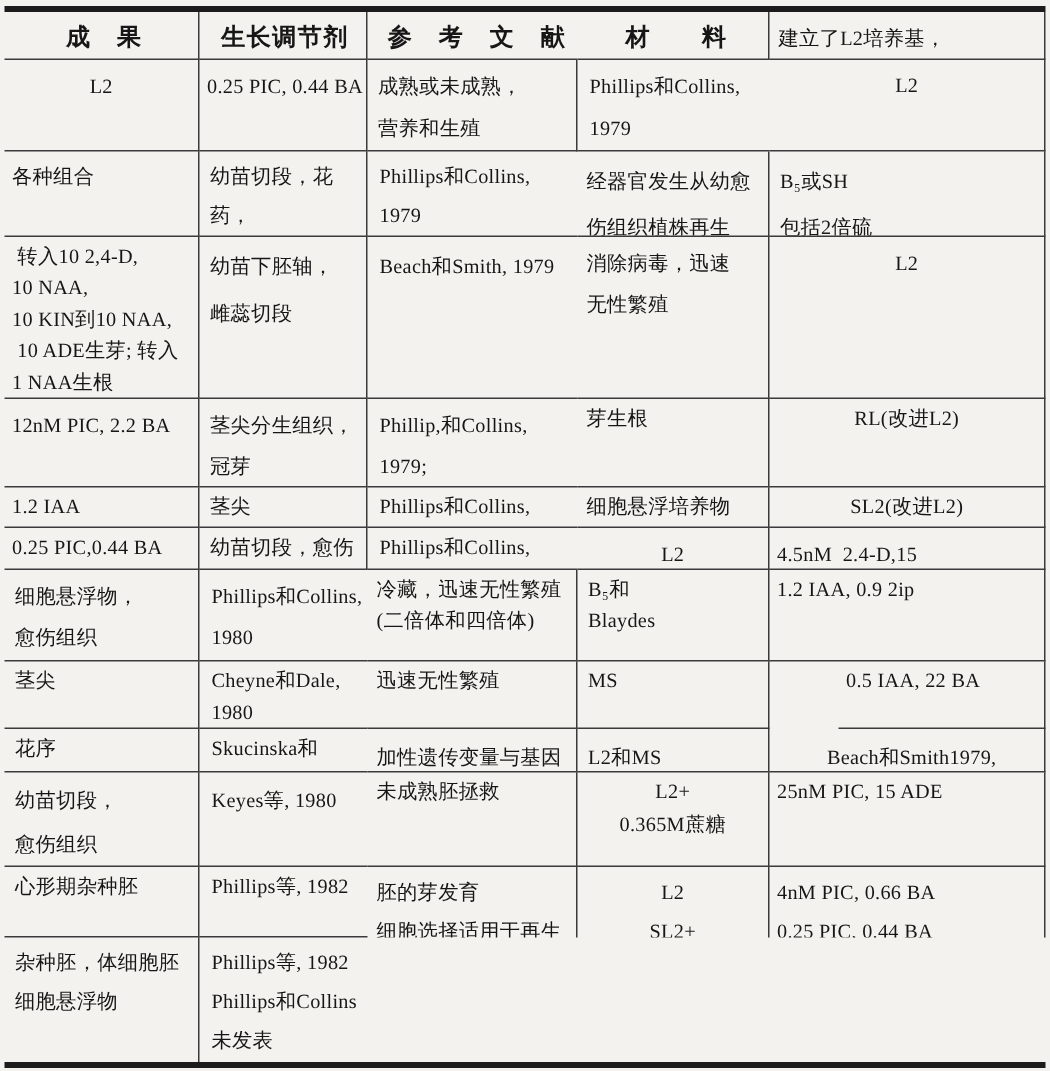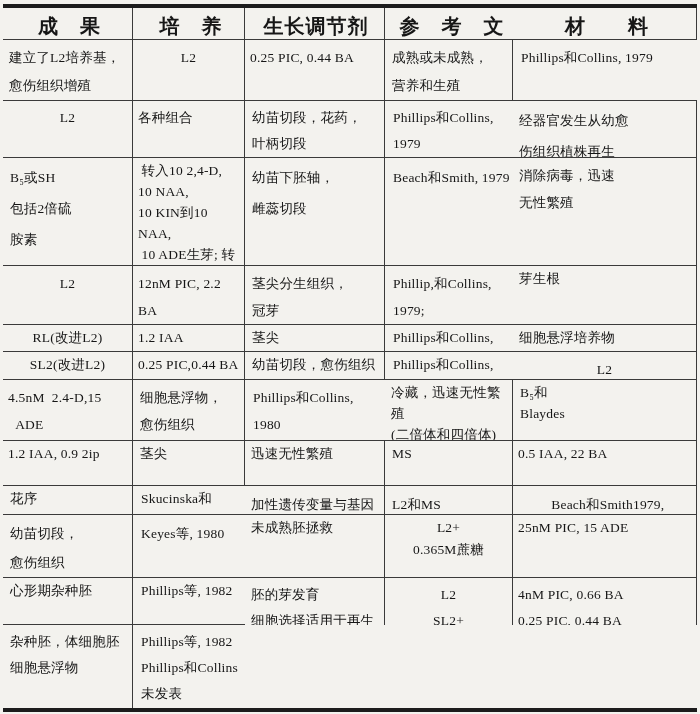--- a/index.html
+++ b/index.html
@@ -34,31 +34,30 @@
   }
   .cell.c0{padding-left:6px;}
   .cell.c2{padding-left:5px;}
   .cell.c3{padding-left:7px;}
   .cell.c4{padding-left:8px;}
   .cell.vline{border-right:1px solid #3a3a3a;}
   .cell.lastrow{border-bottom:none;}
   .cell.center{text-align:center;padding-left:2px;}
   .cell.header{
     font-weight:bold;text-align:center;
-    padding-top:5px;font-size:20px;letter-spacing:1px;
+    padding-top:5px;font-size:16px;letter-spacing:1px;
   }
   .cell.padtight{padding-top:2px;}
 </style>
 </head>
 <body>
 
 <div class="page">
   <div class="grid" style="grid-template-rows: 32px 61px 57px 108px 59px 27px 28px 61px 45px 29px 63px 47px 83px;">
       <div class="cell c0 vline header" style="line-height: 26px;">成　果</div>
-      <div class="cell c1 vline header" style="line-height: 26px;">培　养　基</div>
       <div class="cell c2 vline header" style="line-height: 26px;">生长调节剂(μM)</div>
       <div class="cell c4 header" style="line-height: 26px;">参　考　文　献</div>
       <div class="cell c3 vline header" style="line-height: 26px;">材　　料</div>
       <div class="cell c0 vline" style="line-height: 28px;">建立了L2培养基，
 愈伤组织增殖</div>
       <div class="cell c1 vline center" style="line-height: 28px;">L2</div>
       <div class="cell c2 vline" style="line-height: 28px;">0.25 PIC, 0.44 BA</div>
       <div class="cell c3 vline" style="line-height: 28px;">成熟或未成熟，
 营养和生殖</div>
       <div class="cell c4" style="line-height: 28px;">Phillips和Collins, 1979</div>
@@ -103,23 +102,24 @@
   ADE</div>
       <div class="cell c3 vline" style="line-height: 27px;">细胞悬浮物，
 愈伤组织</div>
       <div class="cell c4" style="line-height: 27px;">Phillips和Collins, 1980</div>
       <div class="cell c0 vline padtight" style="line-height: 21px;">冷藏，迅速无性繁殖
 (二倍体和四倍体)</div>
       <div class="cell c1 vline padtight" style="line-height: 21px;">B₅和
 Blaydes</div>
       <div class="cell c2 vline padtight" style="line-height: 21px;">1.2 IAA, 0.9 2ip</div>
       <div class="cell c3 vline padtight" style="line-height: 21px;">茎尖</div>
+      <div class="cell c4 padtight" style="line-height: 21px;">Cheyne和Dale, 1980</div>
       <div class="cell c0 vline padtight" style="line-height: 22px;">迅速无性繁殖</div>
       <div class="cell c1 vline padtight" style="line-height: 22px;">MS</div>
-      <div class="cell c2 vline padtight" style="line-height: 22px;">0.5 IAA, 22 BA</div>
+      <div class="cell c2 vline padtight" style="line-height: 22px; margin-left: 46px;">0.5 IAA, 22 BA</div>
       <div class="cell c3 vline padtight" style="line-height: 22px;">花序</div>
       <div class="cell c4 padtight" style="line-height: 22px;">Skucinska和Miszke, 1972</div>
       <div class="cell c0 vline" style="line-height: 29px;">加性遗传变量与基因
 型相关影响植株再生</div>
       <div class="cell c1 vline" style="line-height: 29px;">L2和MS</div>
       <div class="cell c2 vline" style="line-height: 29px; text-align: center;"> Beach和Smith1979,
 Phillips和Collins1980</div>
       <div class="cell c3 vline" style="line-height: 29px;">幼苗切段，
 愈伤组织</div>
       <div class="cell c4" style="line-height: 29px;">Keyes等, 1980</div>

